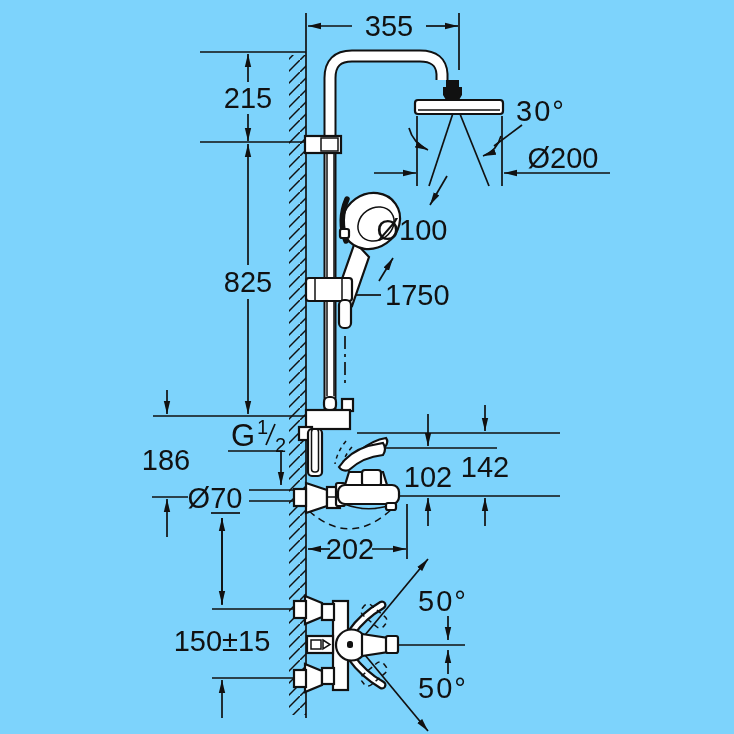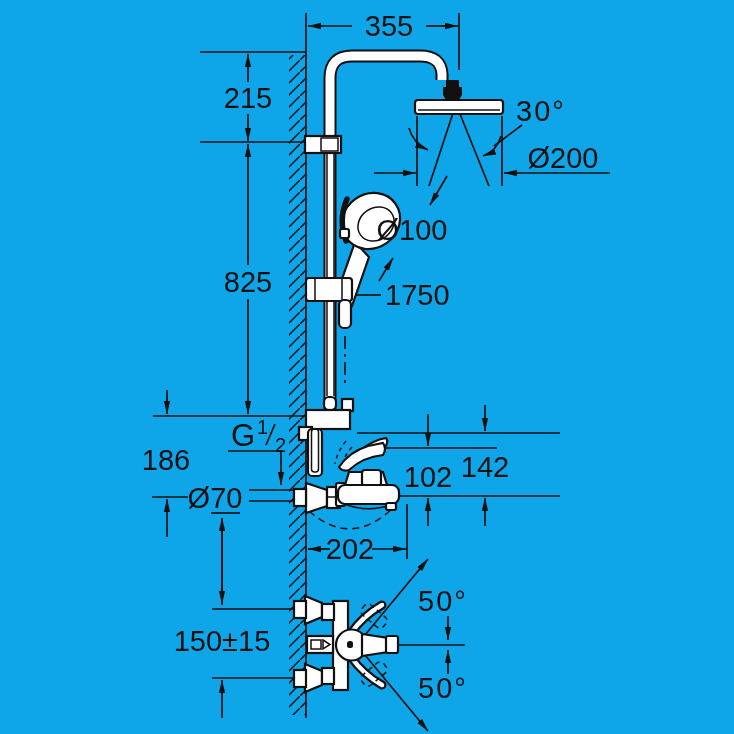--- a/index.html
+++ b/index.html
@@ -1,16 +1,16 @@
 <!DOCTYPE html>
 <html><head>
 <meta charset="utf-8">
 <style>
   html,body{margin:0;padding:0;background:#ffffff;}
-  .stage{width:734px;height:734px;background:#0ea5e9;position:relative;overflow:hidden;}
+  .stage{width:734px;height:734px;background:#7dd3fc;position:relative;overflow:hidden;}
   svg{display:block;}
   .dim{font-family:"Liberation Sans",sans-serif;font-size:29px;fill:#111;}
   .dim-small{font-family:"Liberation Sans",sans-serif;font-size:20px;fill:#111;}
   .dim-g{font-family:"Liberation Sans",sans-serif;font-size:31px;fill:#111;}
   .ln{stroke:#111;stroke-width:1.7;fill:none;}
   .fx{stroke:#111;stroke-width:2.2;fill:#fff;}
   .fx-thin{stroke:#111;stroke-width:1.5;fill:none;}
   .solid{fill:#111;stroke:none;}
   .tube-o{stroke:#111;stroke-width:13;fill:none;}
   .tube-i{stroke:#fff;stroke-width:9;fill:none;}

